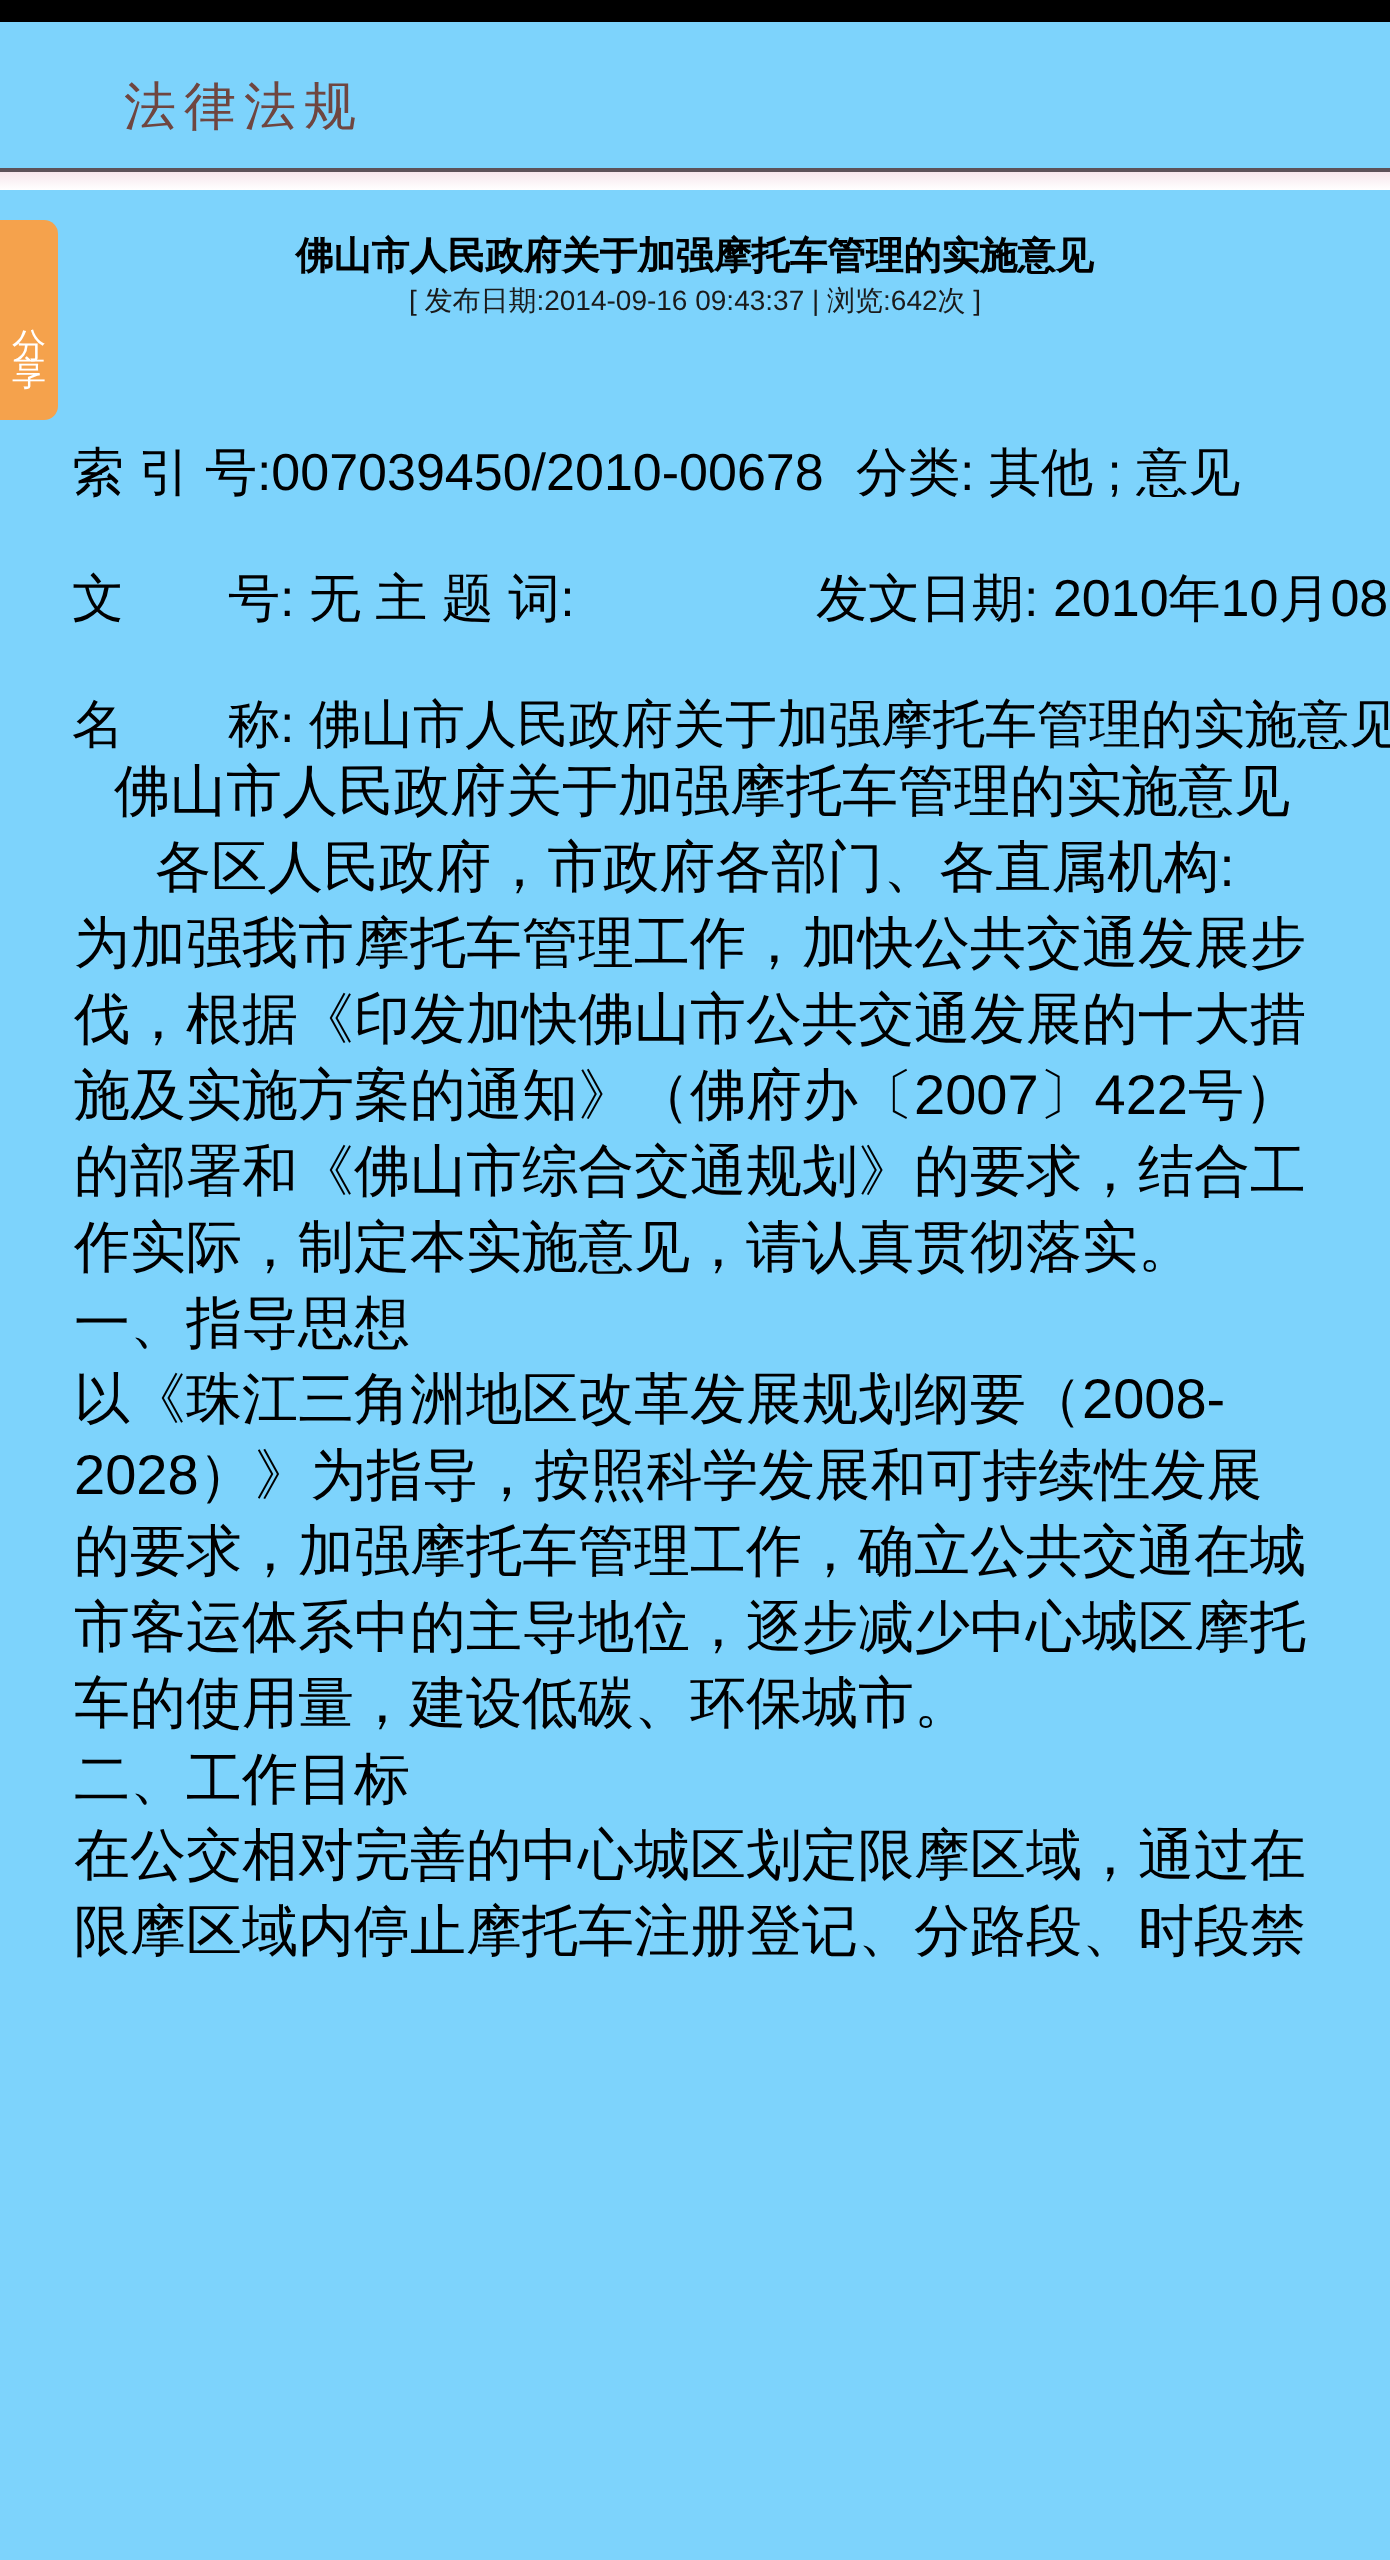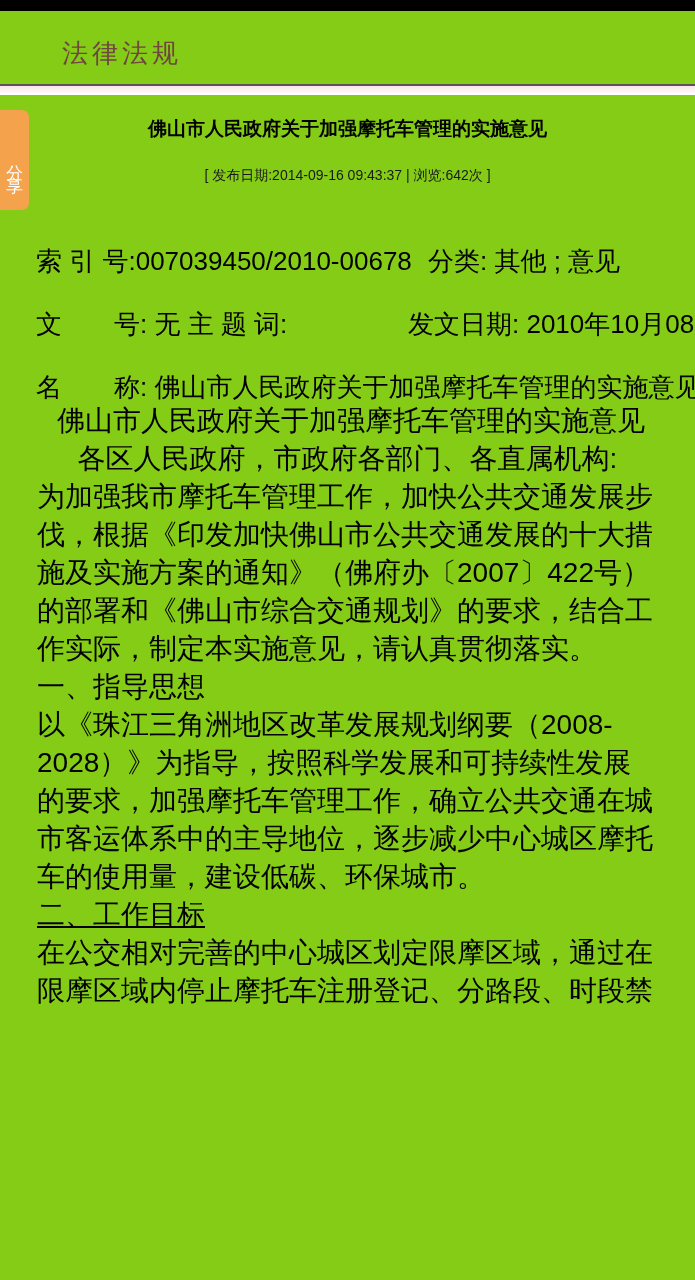--- a/index.html
+++ b/index.html
@@ -6,21 +6,21 @@
   html, body { background: #ffffff; }
   body {
     font-family: "Liberation Sans", "DejaVu Sans", sans-serif;
     color: #000000;
   }
   .screen {
     position: relative;
     width: 695px;
     height: 1280px;
     overflow: hidden;
-    background: #84cc16;
+    background: #7dd3fc;
     margin: 0 auto;
   }
   .top-bar {
     height: 11px;
     width: 100%;
     background: #000000;
   }
   .site-header {
     padding: 27px 0 0 62px;
   }
@@ -60,21 +60,20 @@
   }
   .article-title {
     margin-top: 22px;
     text-align: center;
     font-size: 19px;
     font-weight: 700;
     line-height: 24px;
     color: #000000;
   }
   .article-meta {
-    margin-top: 25px;
     text-align: center;
     font-size: 14px;
     line-height: 18px;
     color: #1a1a1a;
   }
   .info {
     margin: 62px 36px 0 36px;
     font-weight: 400;
     font-size: 26px;
   }
@@ -92,21 +91,21 @@
     font-size: 28px;
     line-height: 38px;
     color: #000000;
   }
   .content p { margin: 0; }
   .doc-title   { margin-top: 49px; text-indent: 20px; }
   .para-salute { margin-top: 44px; text-align: center; }
   .para-intro  { margin-top: 30px; }
   .heading-1   { margin-top: 28px; }
   .para-guide  { margin-top: 30px; }
-  .heading-2   { margin-top: 25px; text-decoration: underline; }
+  .heading-2   { margin-top: 25px; }
   .para-goal   { margin-top: 28px; }
 </style>
 </head>
 <body>
 
 <div class="screen">
 
   <div class="top-bar"></div>
 
   <header class="site-header">

